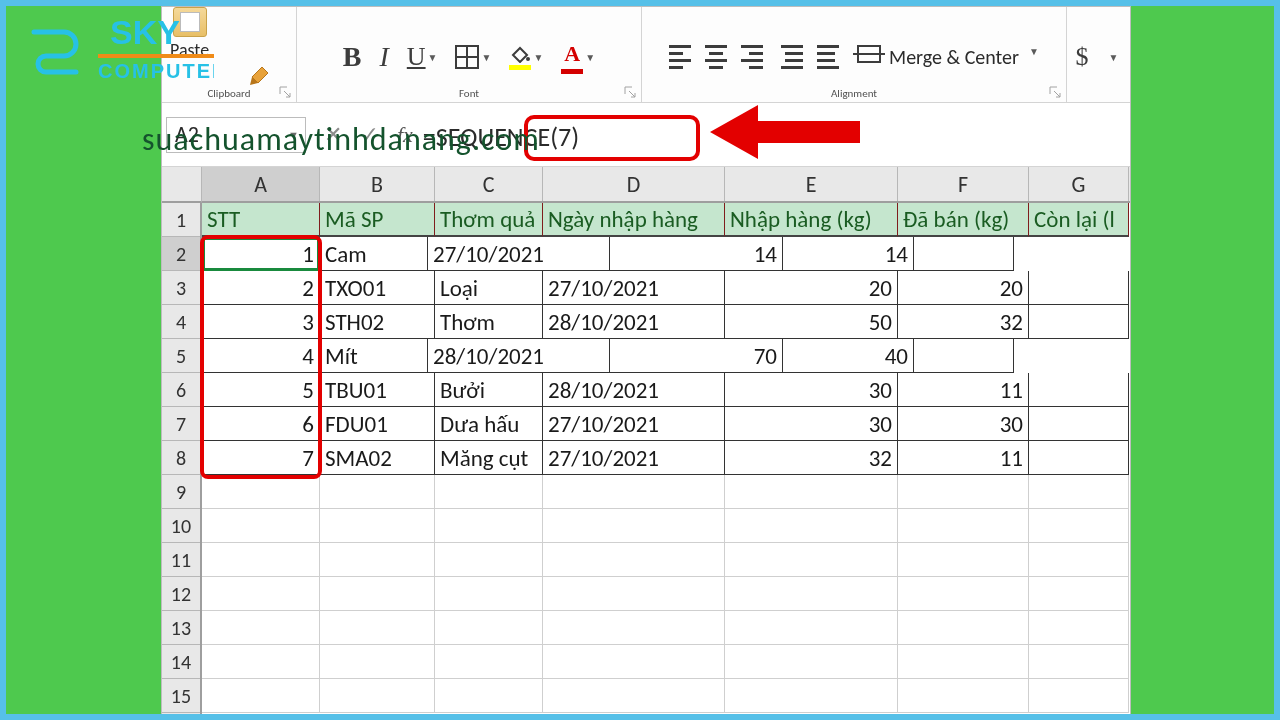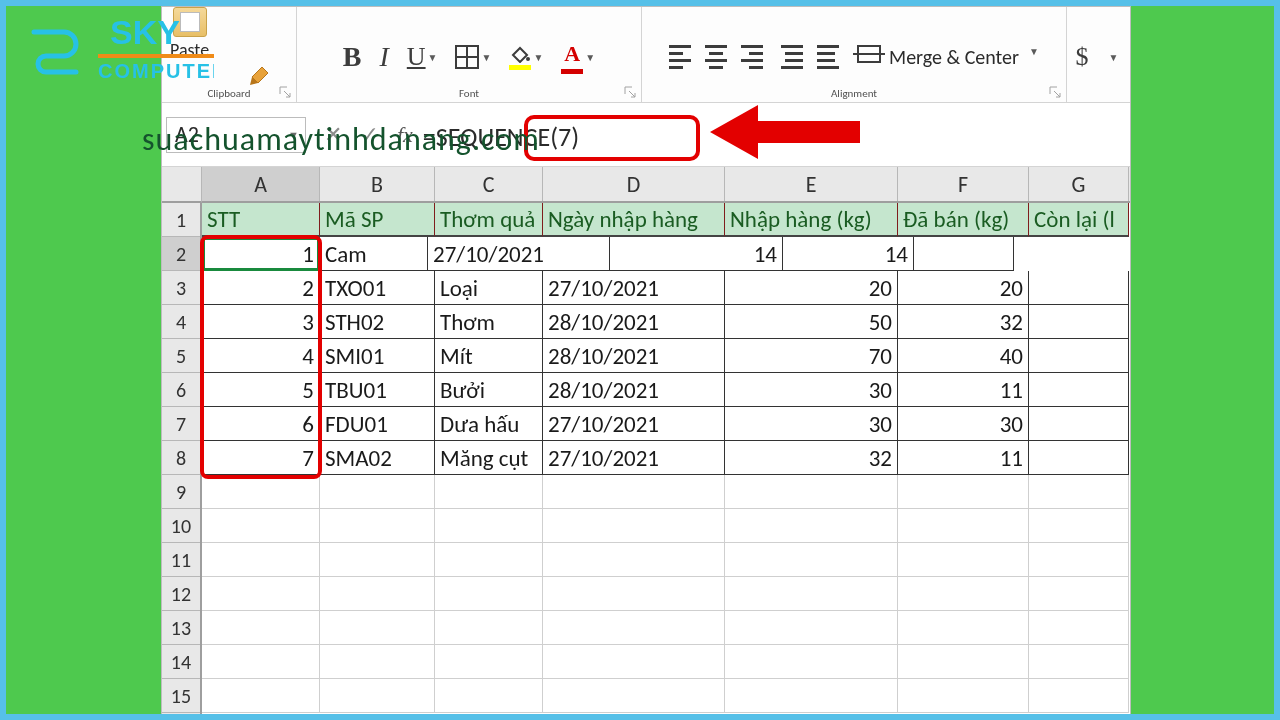--- a/index.html
+++ b/index.html
@@ -297,21 +297,20 @@
           <div class="cell wA num">3</div>
           <div class="cell wB">STH02</div>
           <div class="cell wC">Thơm</div>
           <div class="cell wD">28/10/2021</div>
           <div class="cell wE num">50</div>
           <div class="cell wF num">32</div>
           <div class="cell wG"></div>
         </div>
         <div class="row data">
           <div class="cell wA num">4</div>
-          <div class="cell wB">SMI01</div>
           <div class="cell wC">Mít</div>
           <div class="cell wD">28/10/2021</div>
           <div class="cell wE num">70</div>
           <div class="cell wF num">40</div>
           <div class="cell wG"></div>
         </div>
         <div class="row data">
           <div class="cell wA num">5</div>
           <div class="cell wB">TBU01</div>
           <div class="cell wC">Bưởi</div>

